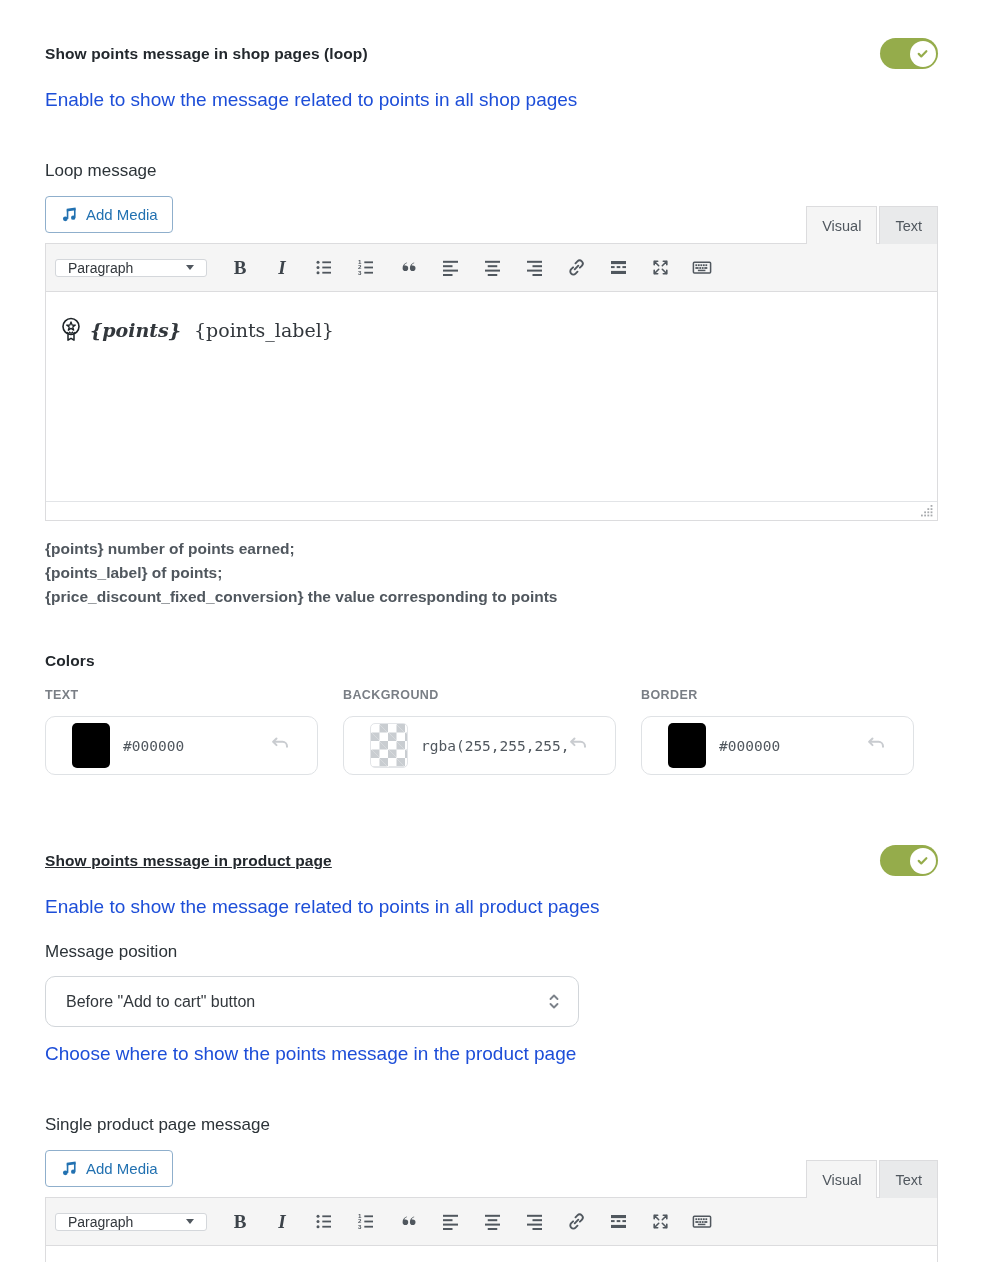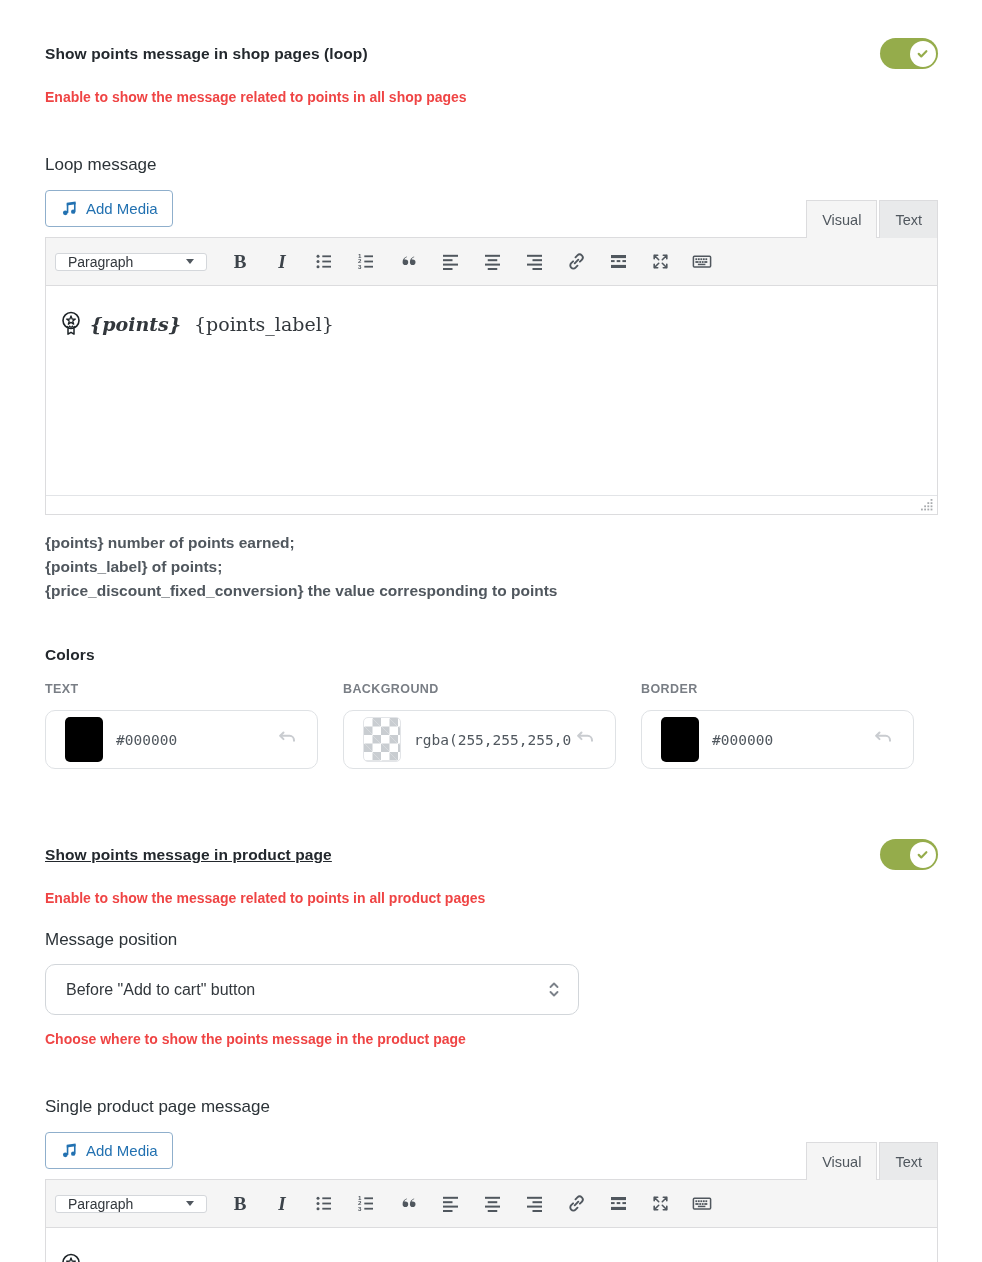--- a/index.html
+++ b/index.html
@@ -4,21 +4,21 @@
 <style>
   * { box-sizing: border-box; margin: 0; padding: 0; }
   html, body { width: 982px; height: 1262px; overflow: hidden; background: #fff; }
   body { font-family: "Liberation Sans", sans-serif; color: #23282d; }
   .container { width: 982px; padding: 0 44px 0 45px; }
 
   
   .setting-row { display: flex; align-items: center; justify-content: space-between; }
   .row-1 { margin-top: 38px; }
   .section-title { font-size: 15.5px; font-weight: 700; color: #23282d; letter-spacing: .1px; }
-  .desc { margin-top: 20px; font-size: 14px; color: #ef4444; font-weight: bold; }
+  .desc { margin-top: 20px; font-size: 19px; color: #1d4ed8; }
   .field-label { font-size: 17px; font-weight: 500; color: #2c3338; }
 
   
   .toggle { width: 58px; height: 31px; border-radius: 16px; background: #95ac4b; position: relative;
             border: none; cursor: pointer; flex: 0 0 auto; }
   .toggle .knob { position: absolute; top: 2.5px; right: 2.5px; width: 26px; height: 26px;
                   background: #fff; border-radius: 50%; display: flex; align-items: center; justify-content: center; }
 
   
   .editor-tools { margin-top: 15px; height: 47px; position: relative; }
@@ -55,21 +55,21 @@
   .resize-grip { position: absolute; right: 4px; bottom: 3px; cursor: nwse-resize; }
 
   .help-block { margin-top: 16px; }
   .help-block div { font-size: 15.5px; color: #50575e; line-height: 24px; font-weight: bold; }
 
   
   .colors-title { margin-top: 43px; }
   .colors-grid { margin-top: 18px; display: grid; grid-template-columns: repeat(3, 273px); column-gap: 25px; row-gap: 14px; }
   .col-label { font-size: 12.5px; font-weight: 600; color: #797e85; letter-spacing: .4px; }
   .color-field { height: 59px; border: 1px solid #dfe2e5; border-radius: 10px; background: #fff;
-                 display: flex; align-items: center; padding: 0 19px; cursor: pointer; }
+                 display: flex; align-items: center; padding: 0 26px; cursor: pointer; }
   .swatch { width: 38px; height: 45px; border-radius: 5px; flex: 0 0 auto; }
   .swatch-black { background: #000; }
   .swatch-transparent {
       border: 1px solid #e3e5e8;
       background-color: #fff;
       background-image: linear-gradient(45deg, #c9cdd1 25%, transparent 25%, transparent 75%, #c9cdd1 75%),
                         linear-gradient(45deg, #c9cdd1 25%, transparent 25%, transparent 75%, #c9cdd1 75%);
       background-size: 17px 17px; background-position: 0 0, 8.5px 8.5px; }
   .color-value { margin-left: 13px; font-family: "DejaVu Sans Mono", monospace; font-size: 14.5px; color: #50575e;
                  overflow: hidden; white-space: nowrap; }

